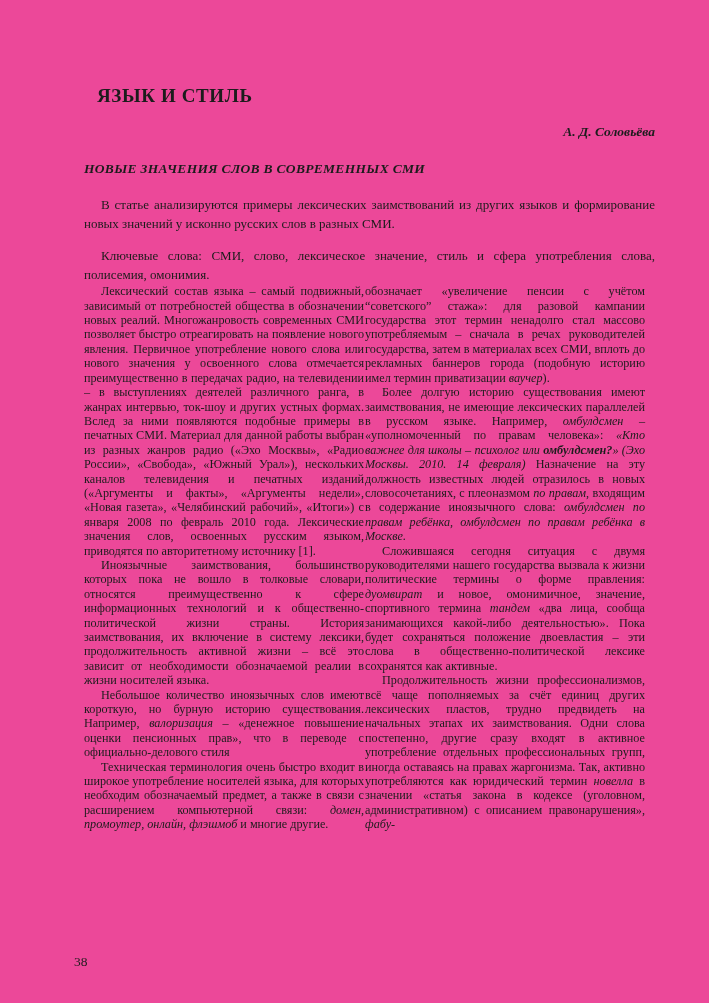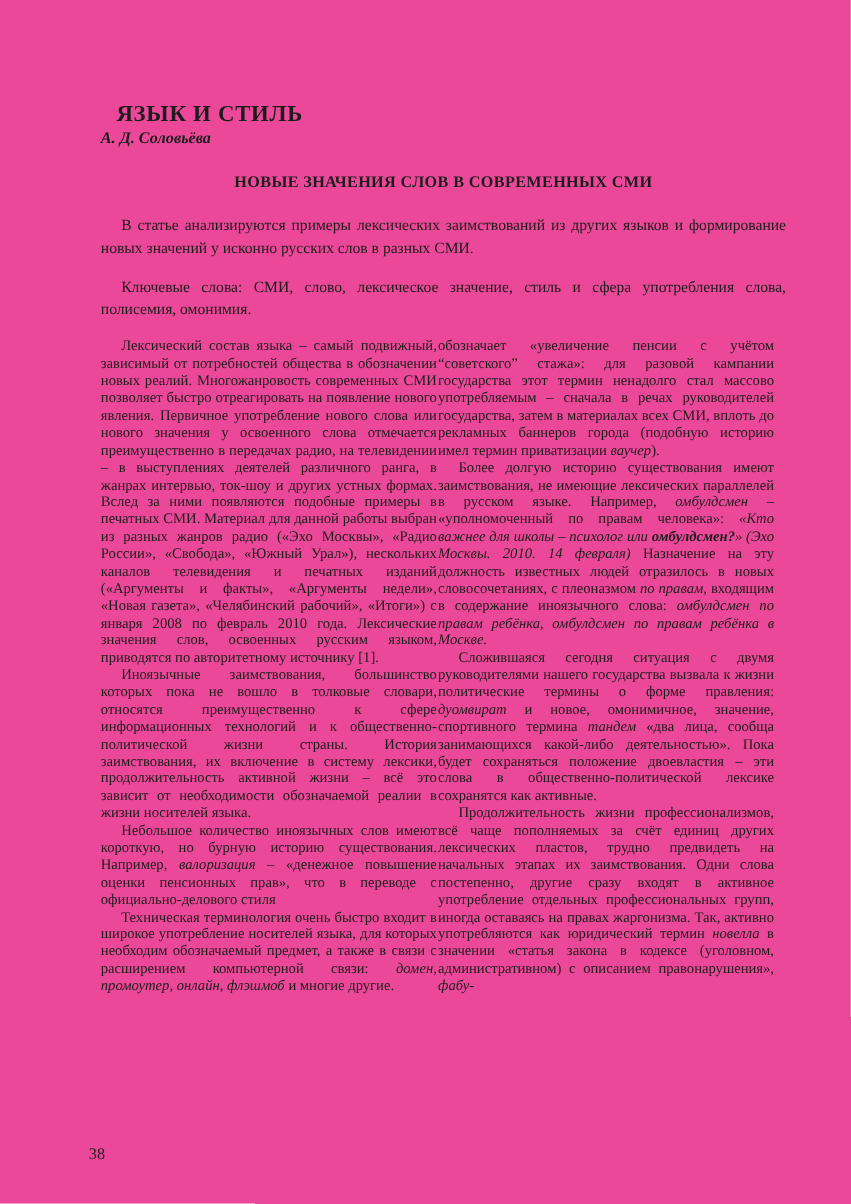--- a/index.html
+++ b/index.html
@@ -21,47 +21,49 @@
     padding: 86px 54px 0 84px; 
   }
   .section-title {
     margin: 0 0 0 13px;
     font-size: 19px;
     font-weight: bold;
     letter-spacing: 0.6px;
     line-height: 1.1;
   }
   .author-line {
+    margin-top: 17px;
+    text-align: right;
     font-size: 13.5px;
     font-weight: bold;
     font-style: italic;
     line-height: 1.2;
   }
   .article-title {
     margin-top: 21px;
-    text-align: center;
+    text-align: left;
     font-size: 13.5px;
     font-weight: bold;
+    font-style: italic;
     letter-spacing: 0.3px;
     line-height: 1.2;
   }
   .abstract {
     margin-top: 19px;
     font-size: 13px;
     line-height: 18.5px;
     text-align: justify;
   }
   .keywords {
     margin-top: 13px;
     font-size: 13px;
     line-height: 19px;
     text-align: justify;
   }
   .columns {
-    margin-top: 14px;
     display: flex;
     gap: 1px;
     height: 638px;
     overflow: hidden;
   }
   .column {
     width: 280px;
     font-size: 12.2px;
     line-height: 14.4px;
     text-align: justify;

